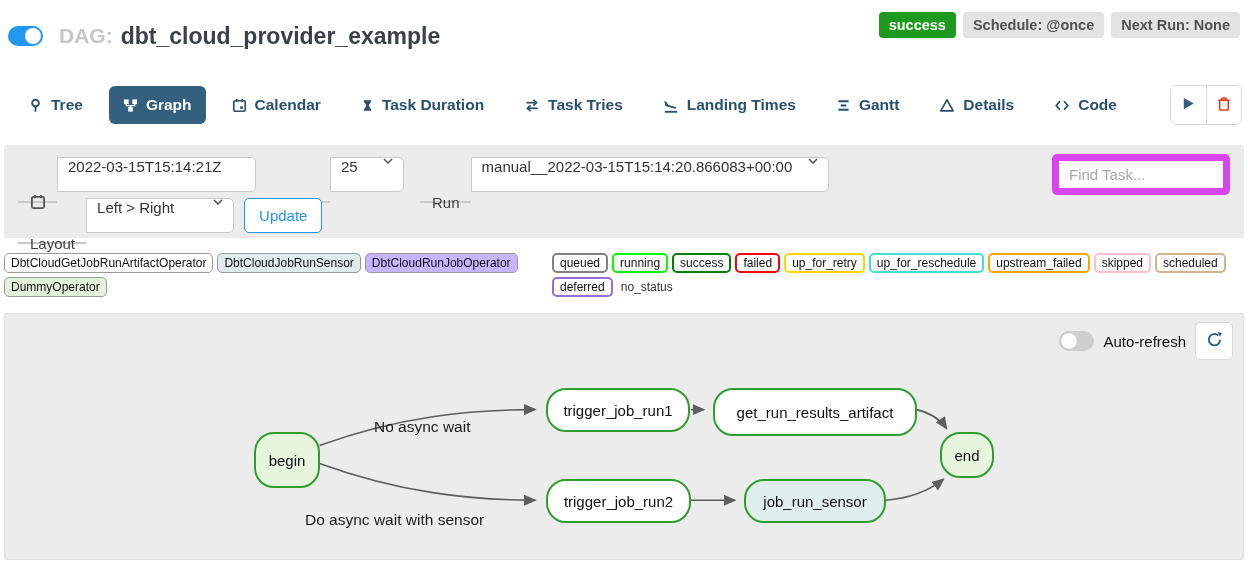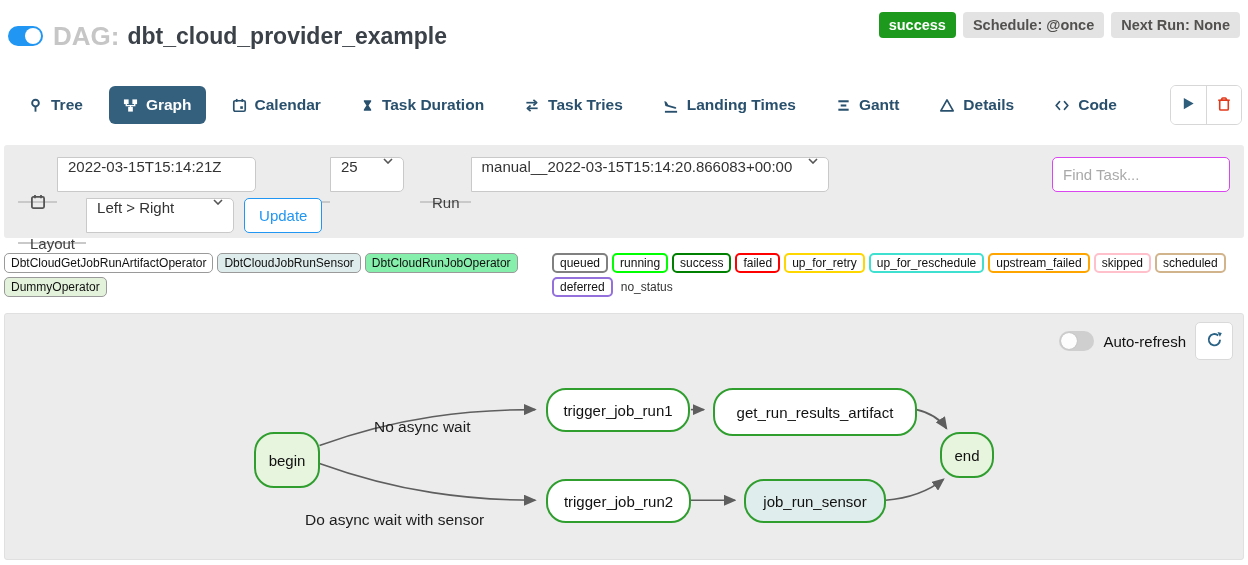--- a/index.html
+++ b/index.html
@@ -8,21 +8,21 @@
 
   
   .header { position:absolute; top:14px; left:8px; right:8px; height:44px;
     display:flex; align-items:center; }
   .switch { width:35px; height:20px; border-radius:10px; background:#2196f3;
     position:relative; flex:none; cursor:pointer; }
   .switch::after { content:''; position:absolute; top:2px; right:2px; width:16px;
     height:16px; border-radius:50%; background:#fff; }
   .switch.off { background:#cfcfcf; }
   .switch.off::after { right:auto; left:2px; background:#fdfdfd; box-shadow:0 0 1px #999; }
-  .dag-prefix { margin-left:10px; font-size:26px; font-weight:700; color:#c6c6c6; }
+  .dag-prefix { margin-left:16px; font-size:21px; font-weight:700; color:#c6c6c6; }
   .dag-title { margin-left:8px; font-size:23px; font-weight:700; color:#3b4148; }
   .header-badges { margin-left:auto; display:flex; gap:7px; align-items:flex-start;
     align-self:flex-start; margin-top:-2px; }
   .badge { font-size:14.5px; padding:5px 10px; border-radius:4px; background:#e3e3e3;
     color:#52514f; font-weight:700; white-space:nowrap; }
   .badge.success { background:#1d9a1d; color:#fff; }
 
   
   .tabbar { position:absolute; top:84px; left:14px; right:6px; height:42px;
     display:flex; align-items:center; }
@@ -45,21 +45,21 @@
   .igroup { display:flex; align-items:stretch; height:35px; margin-right:16px;
     border-radius:5px; }
   .addon { display:flex; align-items:center; padding:0 11px; background:#c4b5fd;
     border:1px solid #c9c9c9; border-right:none; border-radius:5px 0 0 5px;
     font-size:15px; color:#3f3f3f;margin-top:44px; }
   .tbox, .selbox { display:flex; align-items:flex-start; background:#fff;
     border:1px solid #c9c9c9; border-radius:0 5px 5px 0; font-size:15px; color:#333; }
   .tbox input { border:none; outline:none; font:inherit; color:#333; padding:0 10px;
     width:100%; background:transparent; }
   .selbox { padding:0 10px; gap:10px; cursor:pointer; justify-content:space-between; }
-  .find-input { margin-left:auto; width:178px; height:35px; border:1px solid #d946ef;
+  .find-input { margin-left:auto; width:178px; height:41px; border:7px solid #d946ef;
     border-radius:5px; background:#fff; padding:0 10px; font-size:15px; outline:none; }
   .find-input::placeholder { color:#a9a9a9; }
   .update-btn { height:35px; padding:0 14px; background:#fff; border:1.5px solid #2196f3;
     color:#2196f3; font-size:15px; border-radius:5px; cursor:pointer;
     font-family:inherit; }
 
   
   .legend { position:absolute; top:253px; left:4px; right:4px; display:flex;
     align-items:flex-start; }
   .legend-ops { width:548px; flex:none; display:flex; flex-wrap:wrap; gap:4px; }
@@ -253,21 +253,21 @@
       </span>
     </div>
     <button class="update-btn">Update</button>
   </div>
 </div>
 
 <div class="legend">
   <div class="legend-ops" id="legend-ops">
       <span class="op-badge" style="background: rgb(255, 255, 255);">DbtCloudGetJobRunArtifactOperator</span>
       <span class="op-badge" style="background: rgb(223, 236, 236);">DbtCloudJobRunSensor</span>
-      <span class="op-badge" style="background: #86efac;">DbtCloudRunJobOperator</span>
+      <span class="op-badge" style="background: #c4b5fd;">DbtCloudRunJobOperator</span>
       <span class="op-badge" style="background: rgb(227, 242, 218);">DummyOperator</span>
     </div>
   <div class="legend-states" id="legend-states">
       <span class="st-badge" style="border-color: rgb(128, 128, 128);">queued</span>
       <span class="st-badge" style="border-color: rgb(0, 255, 0);">running</span>
       <span class="st-badge" style="border-color: rgb(0, 128, 0);">success</span>
       <span class="st-badge" style="border-color: rgb(255, 0, 0);">failed</span>
       <span class="st-badge" style="border-color: rgb(255, 215, 0);">up_for_retry</span>
       <span class="st-badge" style="border-color: rgb(64, 224, 208);">up_for_reschedule</span>
       <span class="st-badge" style="border-color: rgb(255, 165, 0);">upstream_failed</span>

